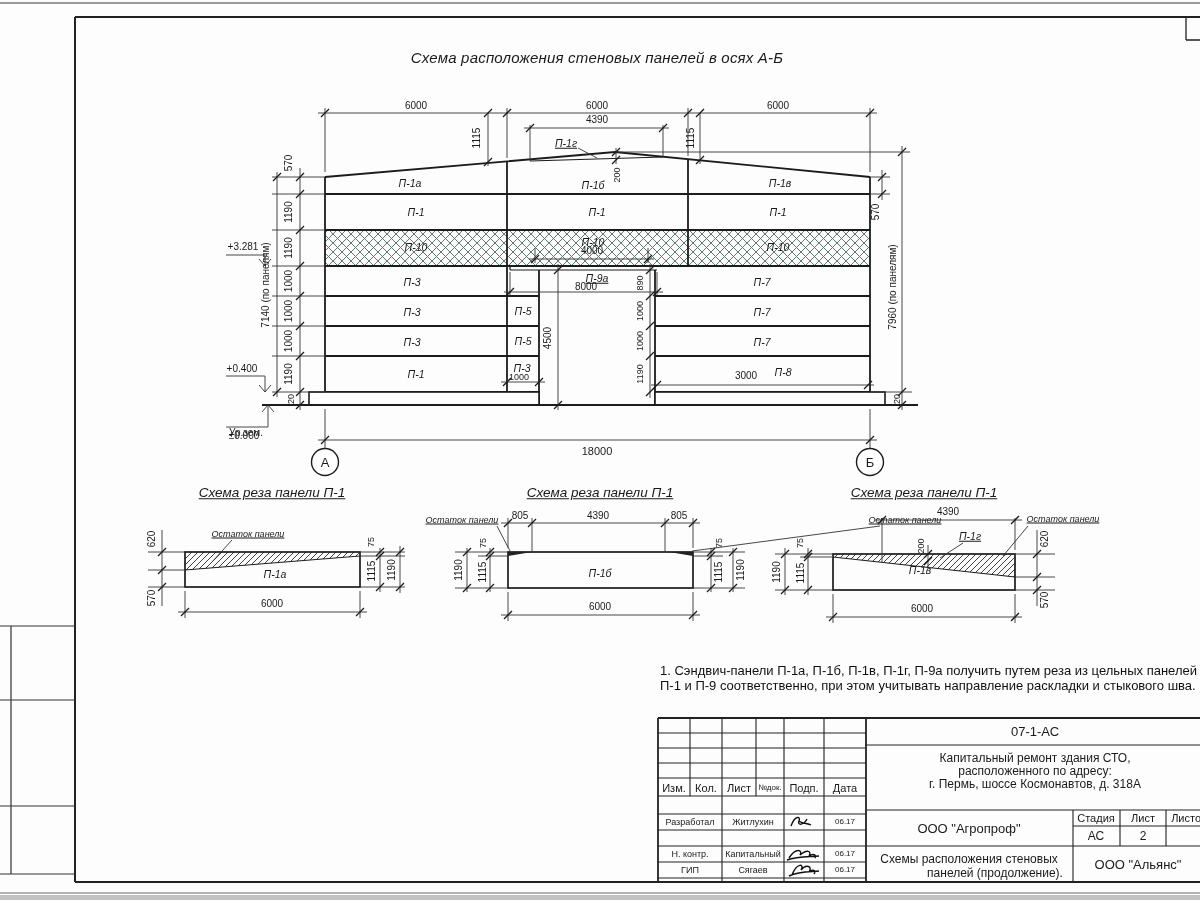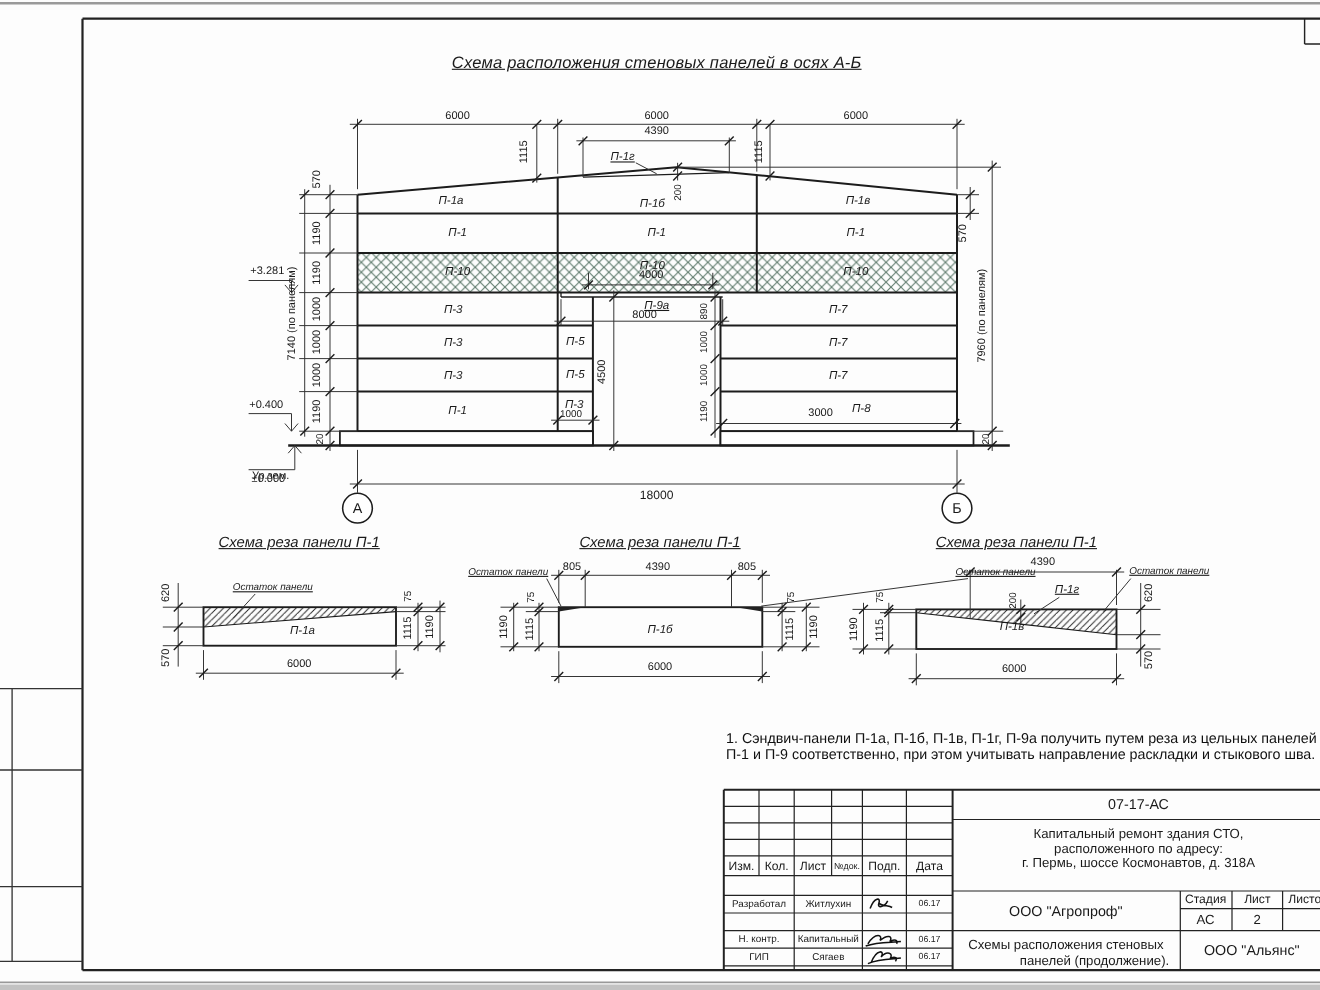--- a/index.html
+++ b/index.html
@@ -9,21 +9,21 @@
   .rot{transform:translate(-50%,-50%) rotate(-90deg)}
   .it{font-style:italic}
   .ul{text-decoration:underline}
   .pl{font-size:10.5px;font-style:italic}
   .s9{font-size:9px}
   .s8{font-size:8px}
   .s11{font-size:11px}
   .s12{font-size:12px}
   .s13{font-size:13px}
   .ax{font-size:13px}
-  .t{font-size:15px;font-style:italic;text-decoration:underline;letter-spacing:.2px}
+  .t{font-size:15px;font-style:italic;letter-spacing:.2px}
   .ct{font-size:13.5px;font-style:italic;text-decoration:underline}
   .note{position:absolute;left:660px;top:664px;width:548px;font-size:13px;line-height:14.5px;color:#111}
 </style>
 </head>
 <body>
 
 <svg width="1200" height="900" viewBox="0 0 1200 900">
   <defs>
     <pattern id="ph" width="9" height="9" patternUnits="userSpaceOnUse">
       <path d="M0 0L9 9M9 0L0 9" stroke="#5e7a6c" stroke-width="1" fill="none"></path>
@@ -315,21 +315,21 @@
   <div class="lb rot" style="left:777px;top:572px">1190</div>
   <div class="lb rot" style="left:1045px;top:539px">620</div>
   <div class="lb rot" style="left:1045px;top:600px">570</div>
   <div class="lb" style="left:922px;top:609px">6000</div>
 
   <div class="note">
     <div>1. Сэндвич-панели П-1а, П-1б, П-1в, П-1г, П-9а получить путем реза из цельных панелей</div>
     <div>П-1 и П-9 соответственно, при этом учитывать направление раскладки и стыкового шва.</div>
   </div>
 
-  <div class="lb s13" style="left:1035px;top:731px">07-17-АС</div>
+  <div class="lb s13" style="left:1035px;top:731px">07-1-АС</div>
   <div class="lb s12" style="left:1035px;top:758px">Капитальный ремонт здания СТО,</div>
   <div class="lb s12" style="left:1035px;top:771px">расположенного по адресу:</div>
   <div class="lb s12" style="left:1035px;top:784px">г. Пермь, шоссе Космонавтов, д. 318А</div>
   <div class="lb s11" style="left:674px;top:788px">Изм.</div>
   <div class="lb s11" style="left:706px;top:788px">Кол.</div>
   <div class="lb s11" style="left:739px;top:788px">Лист</div>
   <div class="lb s8" style="left:770px;top:788px">№док.</div>
   <div class="lb s11" style="left:804px;top:788px">Подп.</div>
   <div class="lb s11" style="left:845px;top:788px">Дата</div>
 

